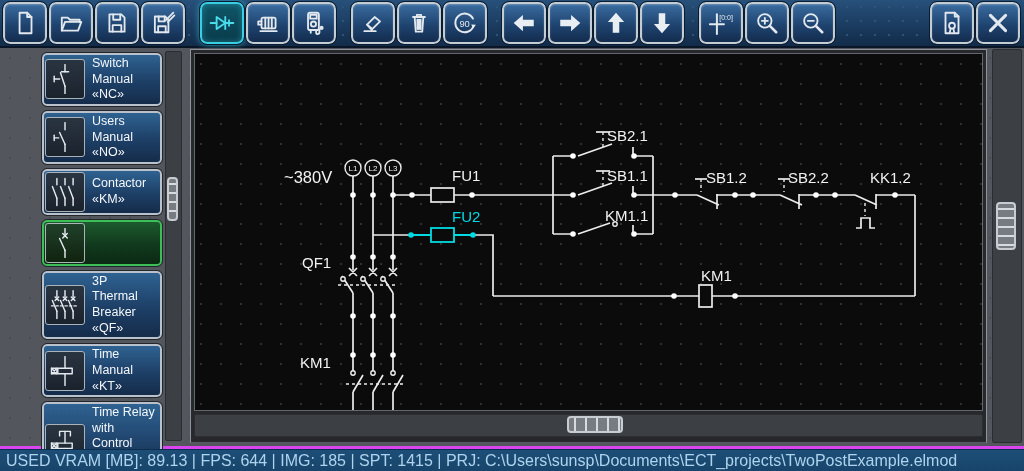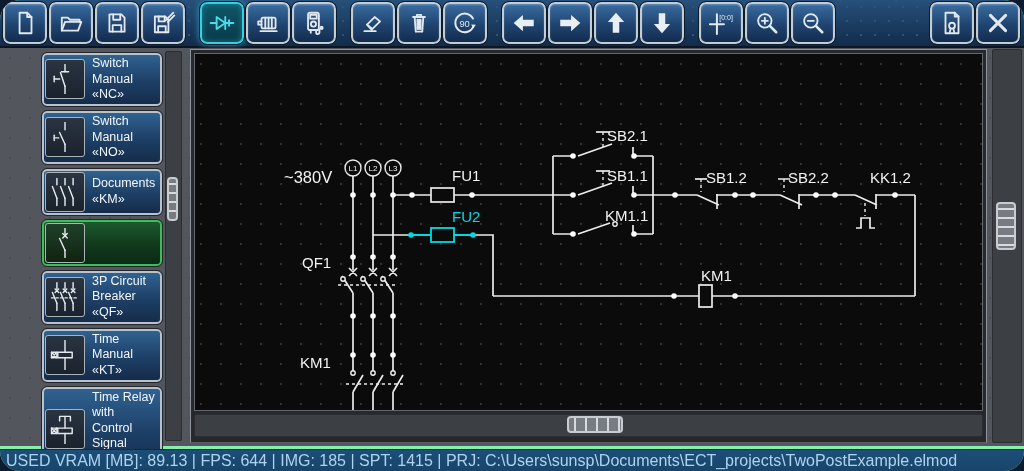--- a/index.html
+++ b/index.html
@@ -1,18 +1,18 @@
 <!DOCTYPE html>
 <html><head>
 <meta charset="utf-8">
 <style>
   html,body{margin:0;padding:0;background:#0e1b2e;}
   *{box-sizing:border-box;}
-  .app{position:relative;width:1024px;height:471px;background:#86efac;overflow:hidden;
-       font-family:"Liberation Sans",sans-serif;border-radius:20px;-webkit-font-smoothing:antialiased;}
+  .app{position:relative;width:1024px;height:471px;background:#d946ef;overflow:hidden;
+       font-family:"Liberation Sans",sans-serif;-webkit-font-smoothing:antialiased;}
 
   
   .toolbar{position:absolute;left:0;top:0;width:1024px;height:48px;
     background:linear-gradient(180deg,#27507a 0%,#1b3c60 55%,#122b49 100%);
     background-image:radial-gradient(#2d5579 1px,rgba(0,0,0,0) 1.3px),linear-gradient(180deg,#27507a 0%,#1b3c60 55%,#122b49 100%);
     background-size:14px 14px,100% 100%;
     border-bottom:2px solid #0a1626;display:flex;align-items:center;padding:0 2px;}
   .tgroup{display:flex;}
   .tgroup+.tgroup{margin-left:13px;}
   .tgroup.right{margin-left:auto;margin-right:1px;}
@@ -263,31 +263,31 @@
       <div class="sitem">
         <span class="sicobox">
           <svg class="sicon" width="36" height="36" viewBox="0 0 40 40">
               <path d="M20 4 V12"></path>
               <path d="M20 28 L14 15"></path>
               <path d="M20 28 V36"></path>
               <path d="M8 21 H13"></path>
               <path d="M8 18 V24"></path>
             </svg>
         </span>
-        <span class="slabel">Switch Manual «NO»</span>
+        <span class="slabel">Users Manual «NO»</span>
       </div>
       <div class="sitem">
         <span class="sicobox">
           <svg class="sicon" width="36" height="36" viewBox="0 0 40 40">
               <path d="M11 5 V12 M20 5 V12 M29 5 V12"></path>
               <path d="M11 27 L6 14 M20 27 L15 14 M29 27 L24 14"></path>
               <path d="M11 27 V35 M20 27 V35 M29 27 V35"></path>
             </svg>
         </span>
-        <span class="slabel">Documents «KM»</span>
+        <span class="slabel">Contactor «KM»</span>
       </div>
       <div class="sitem selected">
         <span class="sicobox">
           <svg class="sicon" width="36" height="36" viewBox="0 0 40 40">
               <path d="M20 4 V12"></path>
               <path d="M17.5 9.5 L22.5 14.5 M22.5 9.5 L17.5 14.5"></path>
               <path d="M20 28 L14 15"></path>
               <path d="M20 28 V36"></path>
             </svg>
         </span>
@@ -295,21 +295,21 @@
       <div class="sitem">
         <span class="sicobox">
           <svg class="sicon" width="36" height="36" viewBox="0 0 40 40">
               <path d="M11 4 V11 M20 4 V11 M29 4 V11"></path>
               <path d="M9 11 L13 15 M13 11 L9 15 M18 11 L22 15 M22 11 L18 15 M27 11 L31 15 M31 11 L27 15"></path>
               <path d="M11 27 L6 15 M20 27 L15 15 M29 27 L24 15"></path>
               <path d="M5 21 H33" stroke-dasharray="2.5 2.5"></path>
               <path d="M11 27 V35 M20 27 V35 M29 27 V35"></path>
             </svg>
         </span>
-        <span class="slabel">3P Circuit Breaker «QF»</span>
+        <span class="slabel">3P Thermal Breaker «QF»</span>
       </div>
       <div class="sitem">
         <span class="sicobox">
           <svg class="sicon" width="36" height="36" viewBox="0 0 40 40">
               <path d="M20 4 V17"></path>
               <rect x="12" y="17" width="16" height="6"></rect>
               <rect x="5" y="17" width="6" height="6"></rect>
               <path d="M5 17 L11 23 M11 17 L5 23"></path>
               <path d="M20 23 V36"></path>
             </svg>

